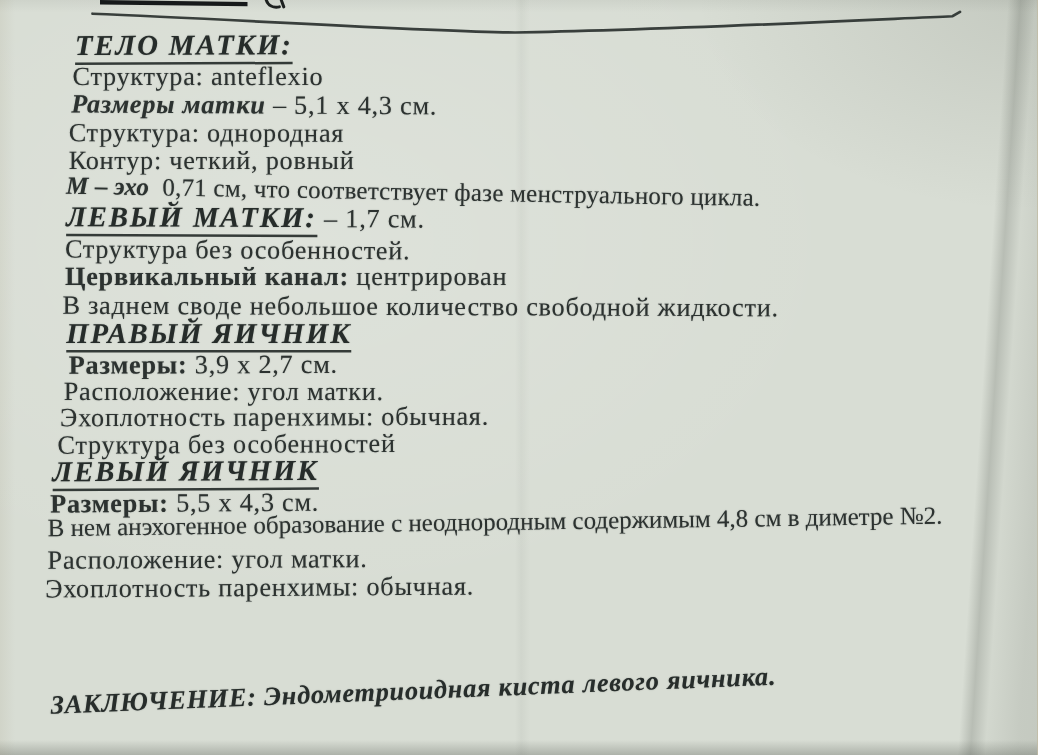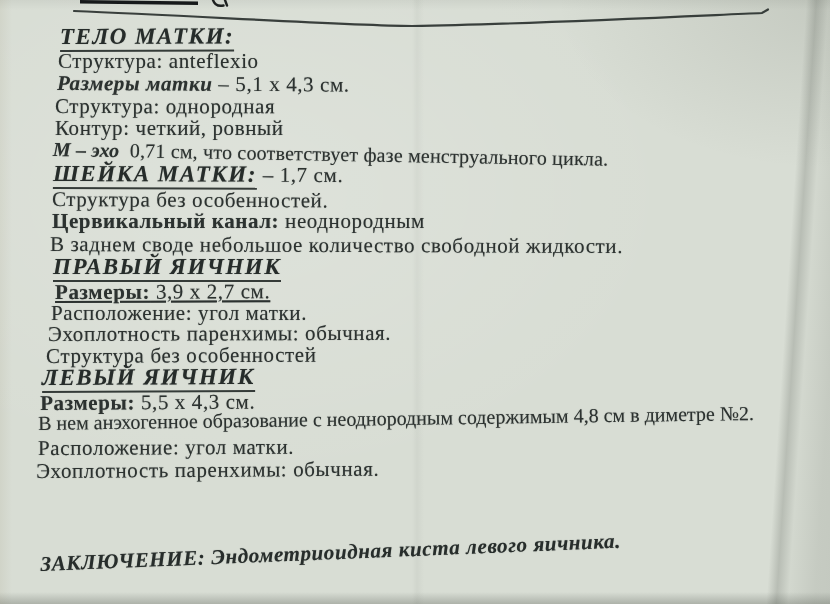--- a/index.html
+++ b/index.html
@@ -50,21 +50,21 @@
   #l2 {left:58px; top:50px;  }
   #l3 {left:57px; top:72px;  transform:rotate(.3deg);}
   #l4 {left:55px; top:95px;  transform:rotate(.1deg);}
   #l5 {left:55px; top:117px; }
   #l6 {left:53px; top:139px; transform:rotate(1deg); font-size:20px;letter-spacing:.2px;}
   #l7 {left:53px; top:162px; transform:rotate(.2deg);}
   #l8 {left:52px; top:188px; transform:rotate(.3deg);}
   #l9 {left:52px; top:210px; }
   #l10{left:50px; top:233px; transform:rotate(.2deg);}
   #l11{left:53px; top:255px; }
-  #l12{left:55px; top:281px; transform:rotate(-.2deg);text-decoration:underline;}
+  #l12{left:55px; top:281px; transform:rotate(-.2deg);}
   #l13{left:51px; top:302px; }
   #l14{left:48px; top:323px; transform:rotate(-.2deg);}
   #l15{left:46px; top:345px; transform:rotate(-.3deg);}
   #l16{left:42px; top:366px; transform:rotate(-.3deg);}
   #l17{left:40px; top:392px; transform:rotate(-.4deg);}
   #l18{left:38px; top:413px; transform:rotate(-.8deg); font-size:20px;letter-spacing:0;}
   #l19{left:38px; top:437px; transform:rotate(-.3deg);}
   #l20{left:36px; top:460px; transform:rotate(-.4deg);}
   #l21{left:40px; top:553px; transform:rotate(-2.3deg); color:#272d2b;}
 </style>
@@ -81,23 +81,23 @@
 
   <div class="fold-right"></div>
 
   <div class="line" id="l1"><span class="hu hfs">ТЕЛО МАТКИ:</span></div>
   <div class="line" id="l2">Структура: anteflexio</div>
   <div class="line" id="l3"><span class="bi">Размеры матки</span><span> – 5,1 х 4,3 см.</span></div>
   <div class="line" id="l5">Контур: четкий, ровный</div>
   <div class="line" id="l4">Структура: однородная</div>
   <div class="line" id="l6"><span class="bi">М – эхо</span><span>  0,71 см, что соответствует фазе менструального цикла.</span></div>
 
-  <div class="line" id="l7"><span class="hu hfs">ШЕЙКА МАТКИ:</span><span> – 1,7 см.</span></div>
+  <div class="line" id="l7"><span class="hu hfs">ЛЕВЫЙ МАТКИ:</span><span> – 1,7 см.</span></div>
   <div class="line" id="l8">Структура без особенностей.</div>
-  <div class="line" id="l9"><span class="b">Цервикальный канал:</span><span> неоднородным</span></div>
+  <div class="line" id="l9"><span class="b">Цервикальный канал:</span><span> центрирован</span></div>
   <div class="line" id="l10">В заднем своде небольшое количество свободной жидкости.</div>
 
   <div class="line" id="l11"><span class="hu hfs">ПРАВЫЙ ЯИЧНИК</span></div>
   <div class="line" id="l12"><span class="b">Размеры:</span><span> 3,9 х 2,7 см.</span></div>
   <div class="line" id="l13">Расположение: угол матки.</div>
   <div class="line" id="l14">Эхоплотность паренхимы: обычная.</div>
   <div class="line" id="l15">Структура без особенностей</div>
 
   <div class="line" id="l16"><span class="hu hfs">ЛЕВЫЙ ЯИЧНИК</span></div>
   <div class="line" id="l17"><span class="b">Размеры:</span><span> 5,5 х 4,3 см.</span></div>

